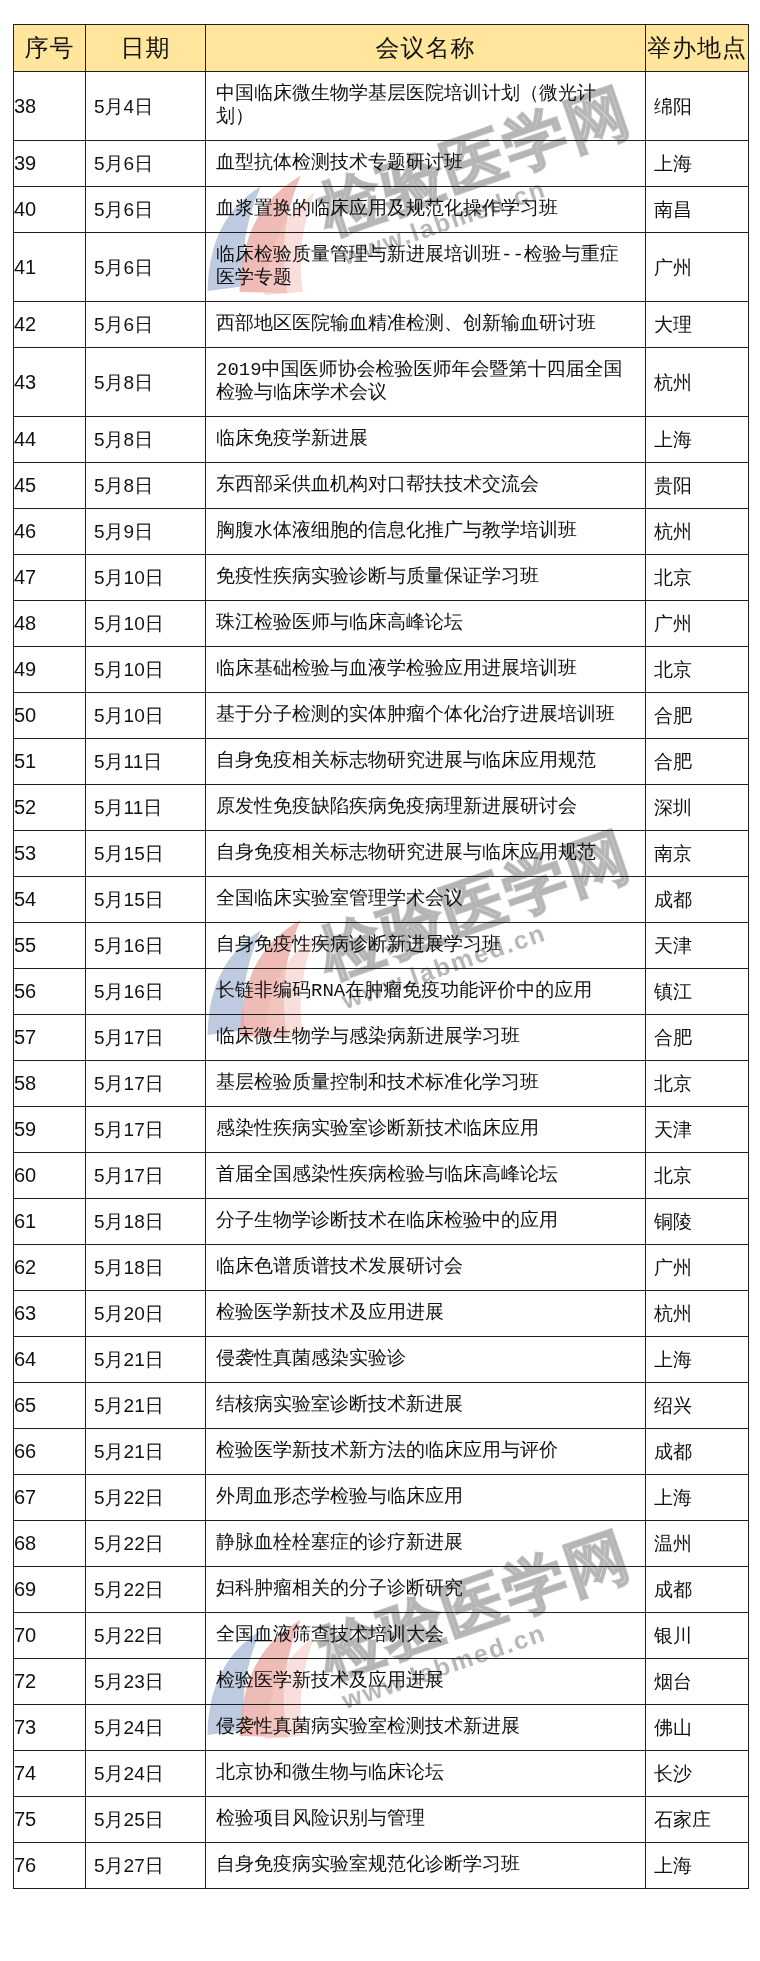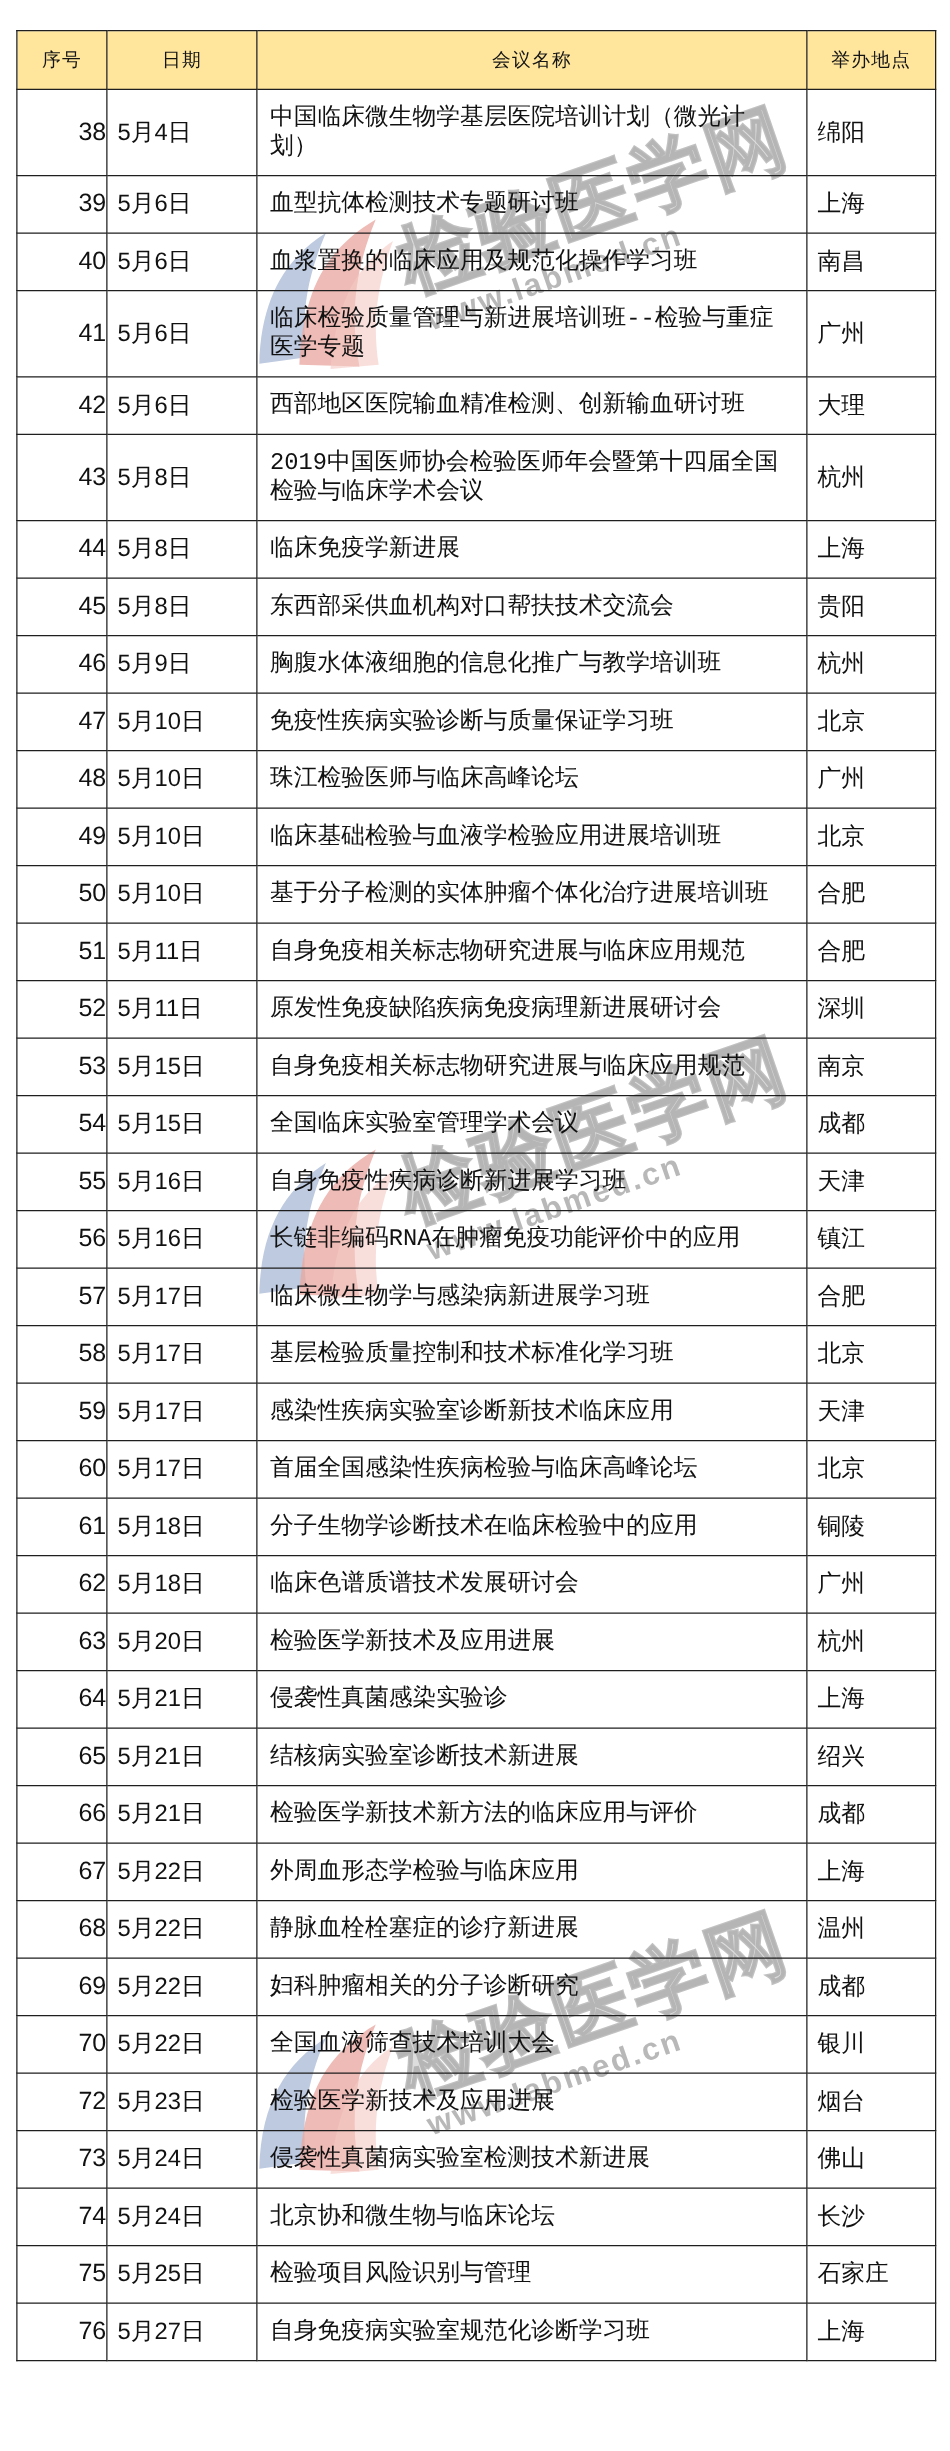--- a/index.html
+++ b/index.html
@@ -15,28 +15,28 @@
     border-collapse:collapse;table-layout:fixed;width:735px;
     background:transparent;
   }
   col.w-no{width:72px;}
   col.w-date{width:120px;}
   col.w-name{width:440px;}
   col.w-loc{width:103px;}
   th,td{border:1px solid var(--border,#1f1f1f);}
   thead th{
     background:var(--header-bg,#ffe69c);
-    height:44px;font-size:15px;font-weight:400;text-align:center;
+    height:44px;font-size:24px;font-weight:400;text-align:center;
     color:#141414;letter-spacing:1px;
   }
   td{
     font-size:19px;line-height:23px;padding:11px 4px;
     vertical-align:middle;background:transparent;
   }
-  td.c-no{text-align:right;font-size:20px;padding-left:0;padding-right:0;}
+  td.c-no{text-align:left;font-size:20px;padding-left:0;padding-right:0;}
   td.c-date{padding-left:8px;margin-top:48px;}
   td.c-name{padding-left:10px;padding-right:22px;font-family:Liberation Mono, monospace;}
   td.c-loc{padding-left:8px;}
   
   .wm{
     position:absolute;left:165px;width:500px;z-index:1;
     transform:rotate(-19deg);transform-origin:left top;
     display:flex;align-items:flex-start;pointer-events:none;
   }
   .wm-1{top:208px;}

